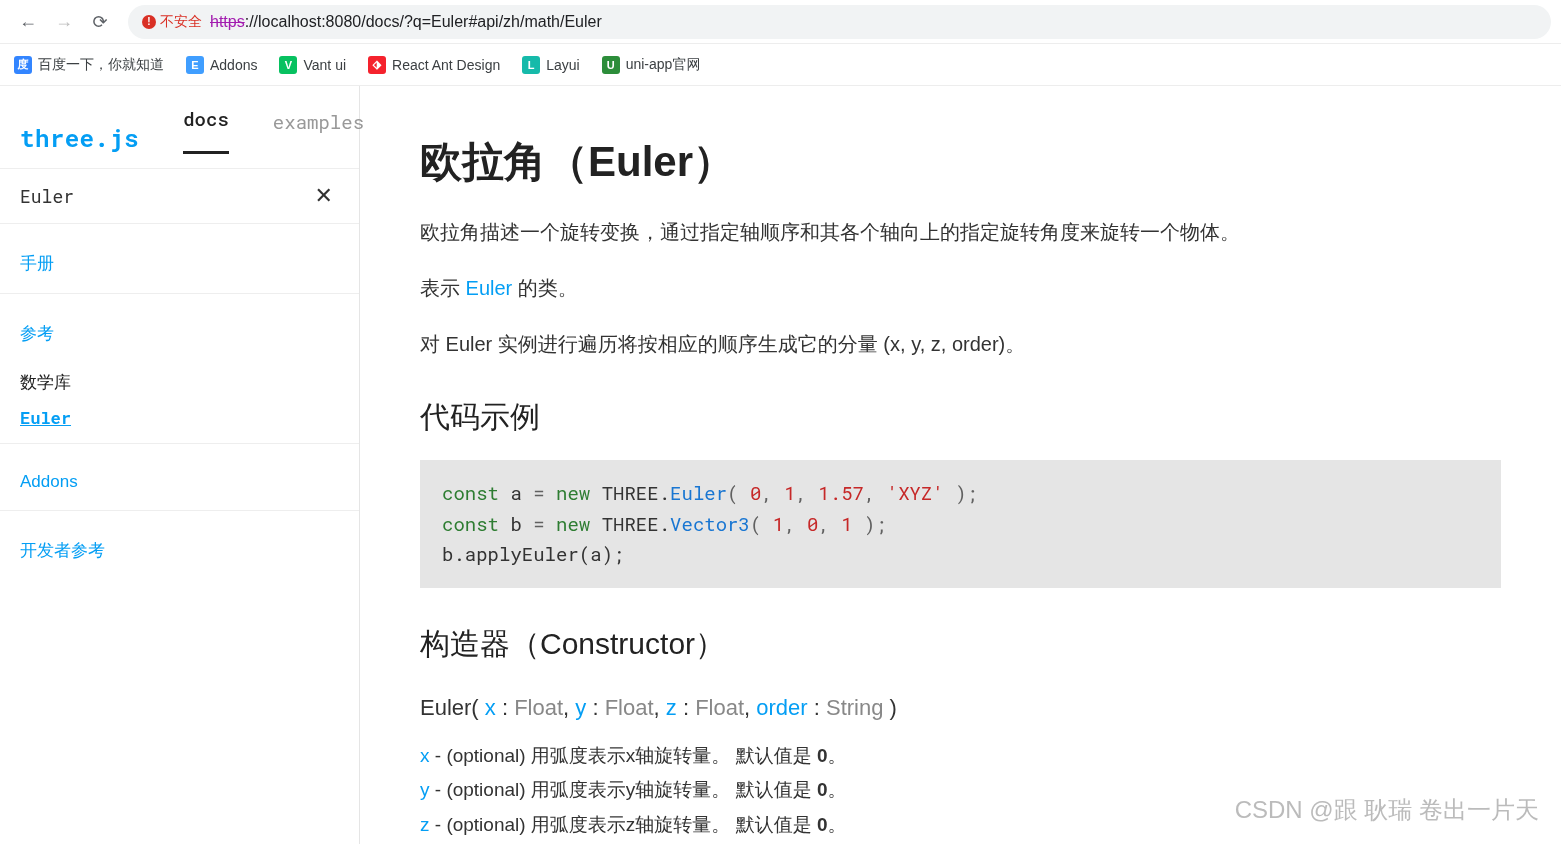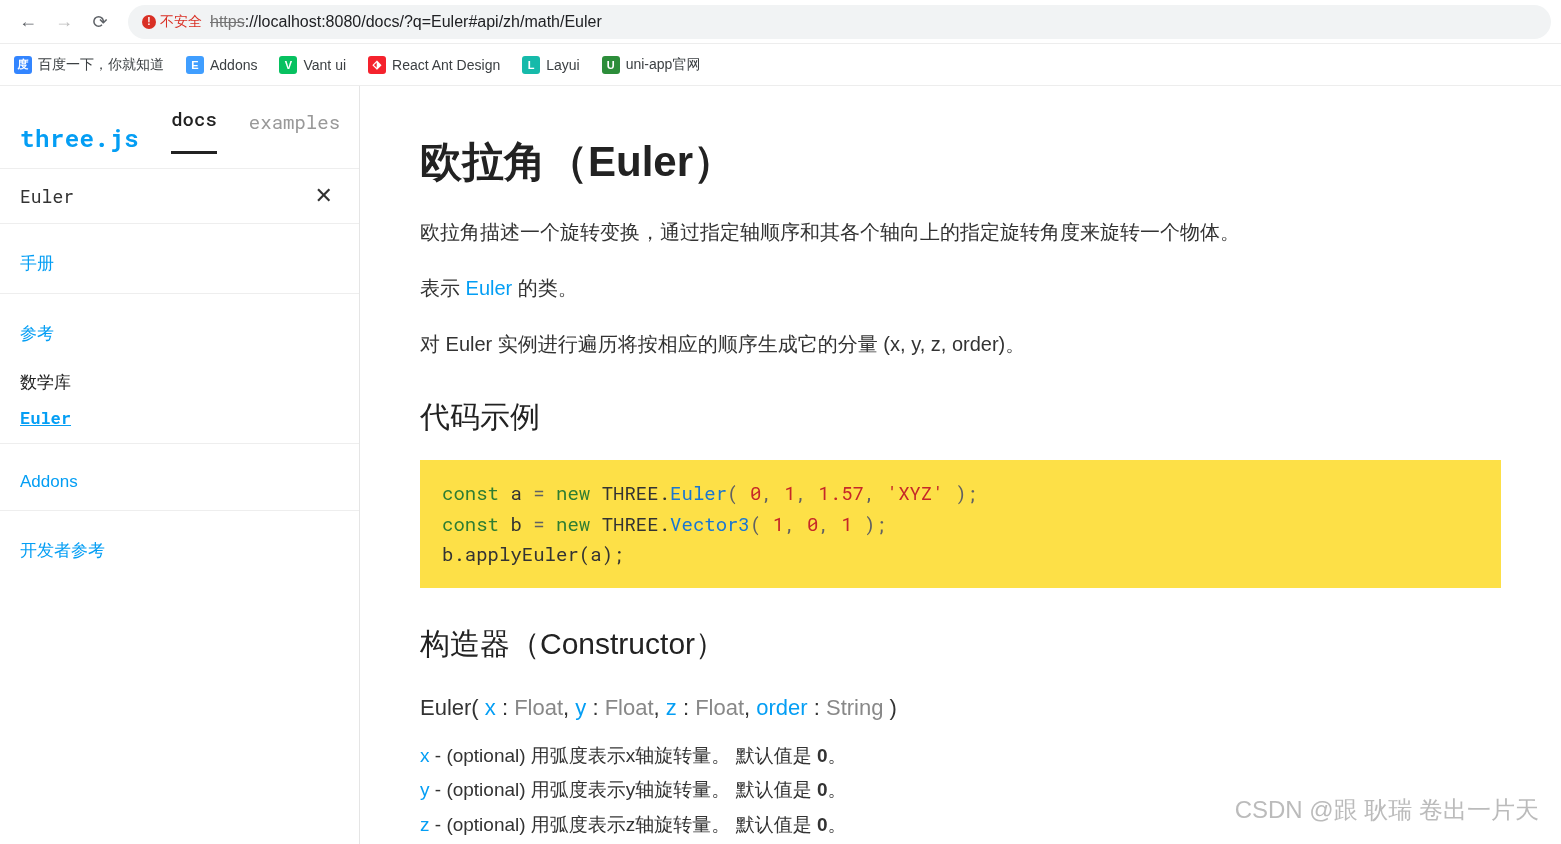--- a/index.html
+++ b/index.html
@@ -5,31 +5,31 @@
 * { margin:0; padding:0; box-sizing:border-box; }
 body { font-family: -apple-system, BlinkMacSystemFont, "Segoe UI", Arial, sans-serif; background:#fff; color:#333; width:1561px; height:844px; overflow:hidden; position:relative; }
 
 
 .browser-bar { height:44px; display:flex; align-items:center; padding:0 10px; background:#fff; border-bottom:1px solid #ededed; }
 .nav-btn { width:36px; height:36px; display:flex; align-items:center; justify-content:center; color:#5f6368; font-size:18px; cursor:pointer; border-radius:50%; }
 .nav-btn.disabled { color:#bdbdbd; }
 .addr-bar { flex:1; margin-left:10px; display:flex; align-items:center; height:34px; background:#f1f3f4; border-radius:17px; padding:0 14px; font-size:16px; color:#202124; }
 .sec-badge { display:flex; align-items:center; margin-right:8px; color:#d93025; font-size:14px; }
 .sec-badge .dot { width:14px; height:14px; border-radius:50%; background:#d93025; display:inline-flex; align-items:center; justify-content:center; color:#fff; font-size:10px; margin-right:4px; font-weight:bold;}
-.url .strike { text-decoration:line-through; color:#737373; }
+.url .strike { text-decoration:line-through; color:#a21caf; }
 .url .host { color:#202124; }
 
 .bookmarks { height:42px; display:flex; align-items:center; padding:0 14px; gap:22px; background:#fff; border-bottom:1px solid #ededed; font-size:14px; color:#3c4043; }
 .bm { display:flex; align-items:center; gap:6px; cursor:pointer;}
 .bm .ico { width:18px; height:18px; border-radius:3px; display:inline-flex; align-items:center; justify-content:center; font-size:11px; font-weight:bold; color:#fff;}
 
 
 .page { display:flex; height:calc(844px - 86px); }
 .sidebar { width:360px; border-right:1px solid #e5e5e5; display:flex; flex-direction:column; }
-.side-head { display:flex; align-items:flex-end; padding:20px 20px 0 20px; gap:32px; font-family:"Roboto Mono","Courier New",monospace; }
+.side-head { display:flex; align-items:flex-end; padding:20px 20px 0 20px; gap:44px; font-family:"Roboto Mono","Courier New",monospace; }
 .logo { color:#049EF4; font-size:24px; font-weight:bold; letter-spacing:0.5px;}
 .tab { font-size:19px; color:#999; padding-bottom:20px; cursor:pointer;}
 .tab.active { color:#222; border-bottom:3px solid #222; font-weight:500;}
 
 .search-row { display:flex; align-items:center; padding:14px 20px; border-top:1px solid #eee; border-bottom:1px solid #eee; margin-top:14px;}
 .search-row input { flex:1; border:none; outline:none; font-size:18px; font-family:"Roboto Mono",monospace; color:#333;}
 .search-row .clear { font-size:22px; color:#333; cursor:pointer; padding:0 6px;}
 
 .nav-list { flex:1; overflow:auto; padding:10px 0;}
 .nav-sec { padding:18px 20px 8px; font-size:17px; }
@@ -38,21 +38,21 @@
 .cat-title { color:#222; }
 .nav-item { padding:4px 20px 4px 20px; font-family:"Roboto Mono",monospace; font-size:17px;}
 .nav-item a { color:#049EF4; text-decoration:underline; font-weight:bold; cursor:pointer;}
 
 .content { flex:1; padding:40px 60px 40px 60px; overflow:auto; font-size:20px; line-height:1.7; color:#333;}
 .content h1 { font-size:42px; font-weight:700; margin-bottom:18px; color:#222;}
 .content p { margin-bottom:22px; }
 .content a.inline { color:#049EF4; text-decoration:none; cursor:pointer;}
 .content h2 { font-size:30px; font-weight:400; margin:30px 0 18px; color:#222;}
 
-.codeblock { background:#fde047; padding:18px 22px; font-family:"Roboto Mono","Courier New",monospace; font-size:19px; line-height:1.6; white-space:pre; overflow-x:auto; margin-bottom:10px;}
+.codeblock { background:#e5e5e5; padding:18px 22px; font-family:"Roboto Mono","Courier New",monospace; font-size:19px; line-height:1.6; white-space:pre; overflow-x:auto; margin-bottom:10px;}
 .kw { color:#2e7d32; }
 .cls { color:#1976d2; }
 .num { color:#c62828; }
 .str { color:#c62828; }
 .pun { color:#616161; }
 
 .sig { font-size:22px; margin:20px 0 14px; color:#333;}
 .sig .type, .param-line .type { color:#888; }
 .sig .pname, .param-line .pname { color:#049EF4; }
 .param-line { font-size:19px; margin:2px 0;}

